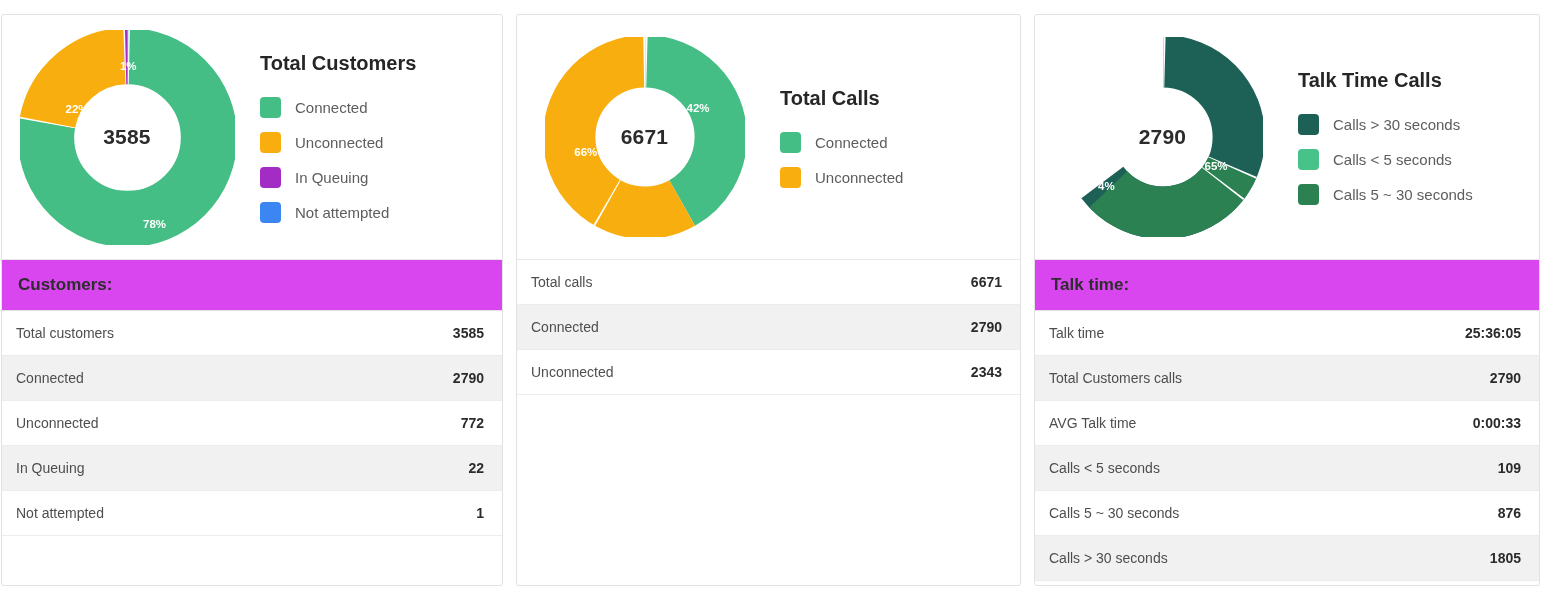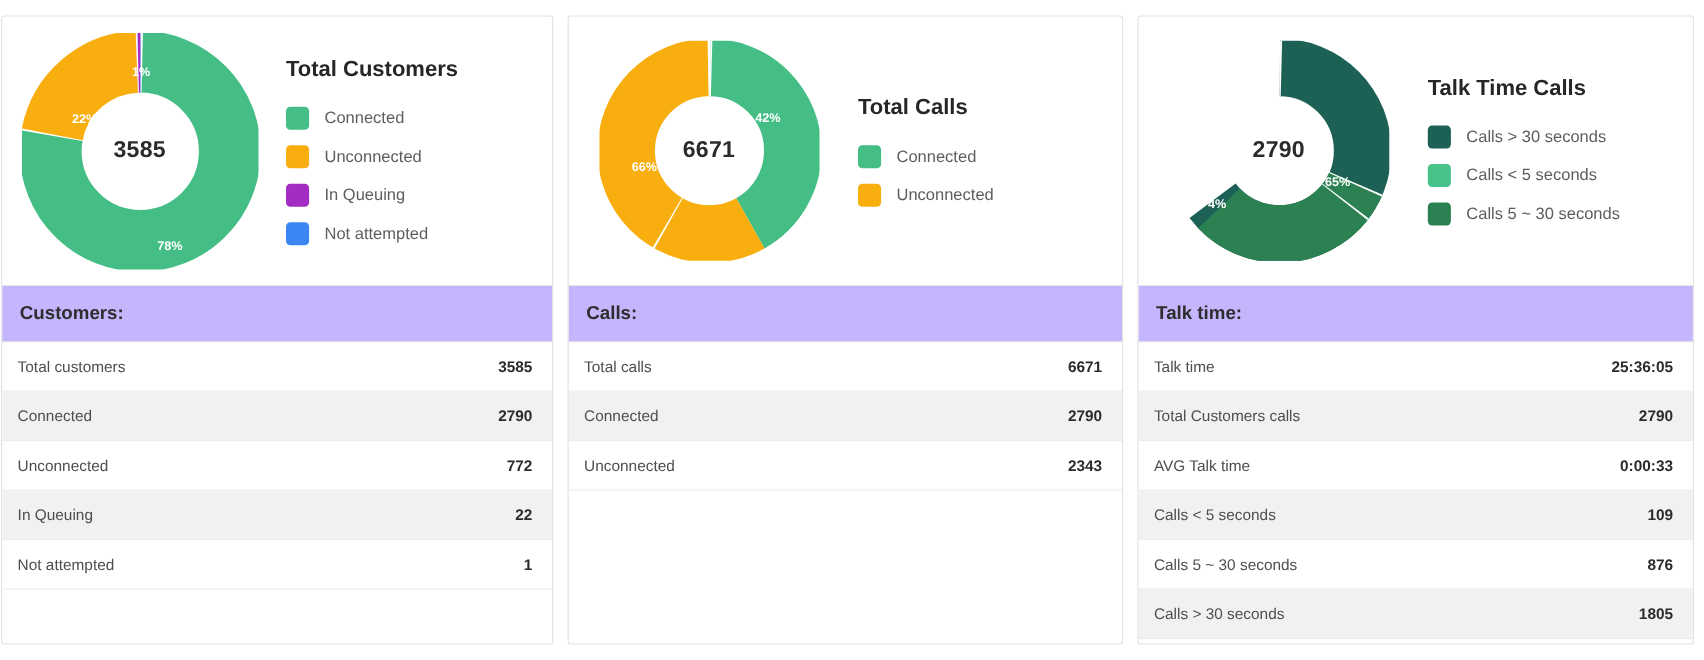--- a/index.html
+++ b/index.html
@@ -82,21 +82,21 @@
     border-radius: 4px;
     flex: 0 0 21px;
     margin-right: 14px;
   }
   .legend-label {
     font-size: 15px;
     color: #5d5d5d;
   }
 
   .table-head {
-    background: #c4b5fd;
+    background: #d946ef;
     border-bottom: 1px solid #e0e0e0;
     padding: 15px 16px 14px 16px;
     font-size: 17px;
     font-weight: bold;
     color: #2d2d2d;
     height: 51px;
   }
   .table-body { flex: 1 1 auto; }
   .trow {
     display: flex;
@@ -202,21 +202,20 @@
         <div class="legend-row">
           <span class="swatch" style="background:#44be84"></span>
           <span class="legend-label">Connected</span>
         </div>
         <div class="legend-row">
           <span class="swatch" style="background:#f9ae0f"></span>
           <span class="legend-label">Unconnected</span>
         </div>
       </div>
     </div>
-    <div class="table-head">Calls:</div>
     <div class="table-body">
       <div class="trow">
         <span class="k">Total calls</span>
         <span class="v">6671</span>
       </div>
       <div class="trow alt">
         <span class="k">Connected</span>
         <span class="v">2790</span>
       </div>
       <div class="trow">

